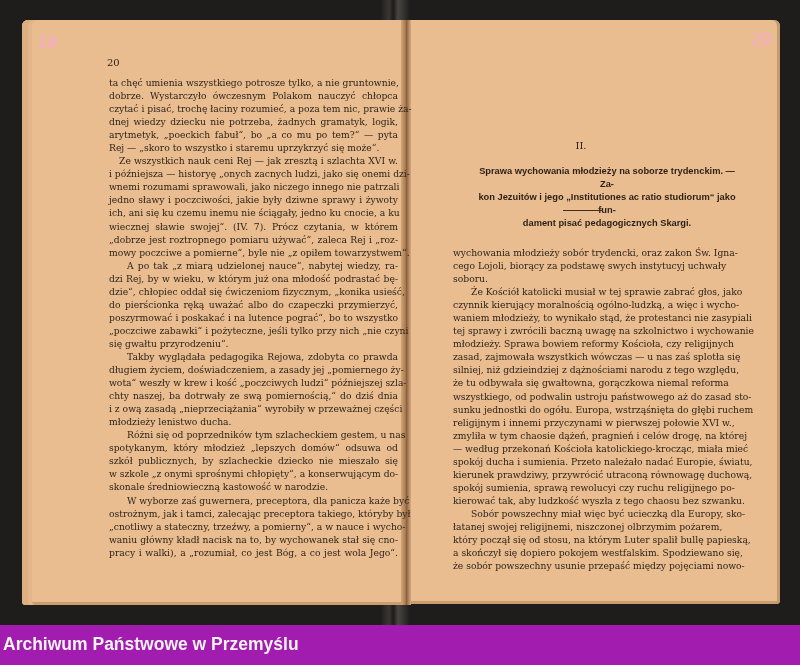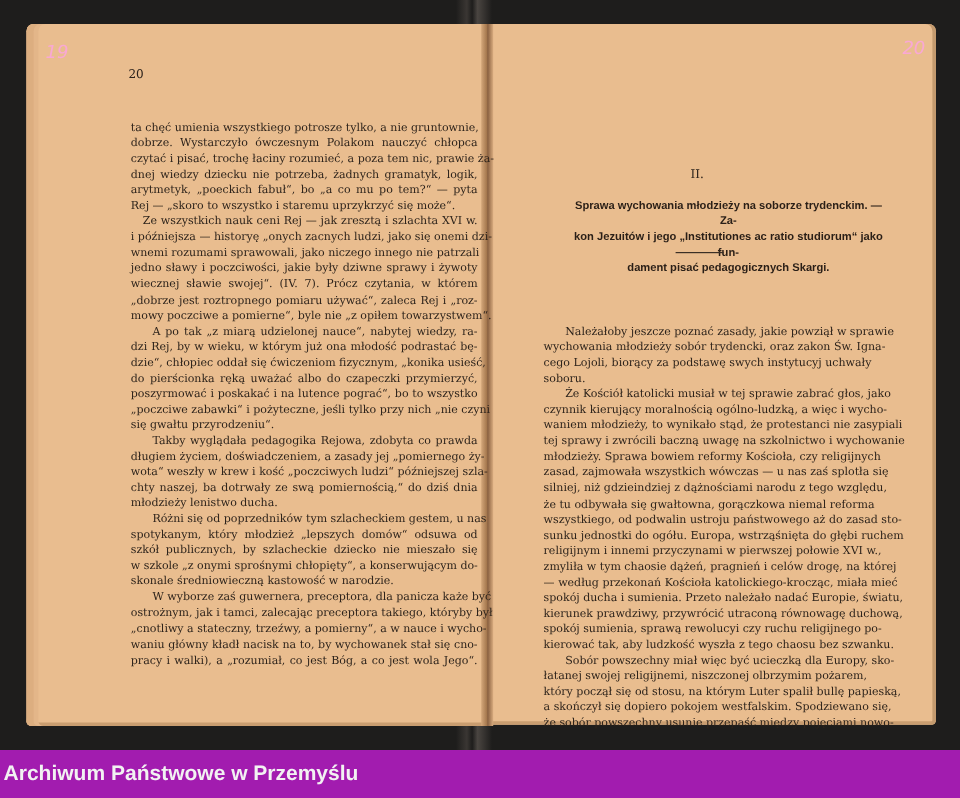--- a/index.html
+++ b/index.html
@@ -13,21 +13,21 @@
   .spine { position:absolute; left:401px; top:20px; width:10px; height:585px;
     background:linear-gradient(to right,#d4a77a,#a6794f 45%,#8a6141 55%,#d8ab7e); }
   .spine-top { position:absolute; left:380px; top:0; width:30px; height:20px;
     background:linear-gradient(to right,#1e1d1c,#3a3633 30%,#1e1d1c 45%,#4a4541 60%,#1e1d1c); }
   .spine-bot { position:absolute; left:380px; top:605px; width:30px; height:20px;
     background:linear-gradient(to right,#1e1d1c,#3a3633 30%,#1e1d1c 45%,#4a4541 60%,#1e1d1c); }
   .handnum { position:absolute; font-family:"DejaVu Sans", sans-serif; color:#f9a8d4; font-size:15px; font-style:italic; }
   .hand-left { left:38px; top:34px; }
   .hand-right { left:752px; top:31px; }
   .pagenum { position:absolute; left:107px; top:57px; font-size:10px; color:#2b211a; }
-  .text { position:absolute; color:#2d231b; font-size:9.2px; line-height:13.05px; text-align:justify;margin-top:24px; }
+  .text { position:absolute; color:#2d231b; font-size:9.2px; line-height:13.05px; text-align:justify; }
   .text .line { display:block; text-align:justify; text-align-last:justify; white-space:nowrap; }
   .left-text { left:109px; top:76px; width:289px; }
   .right-text { left:453px; top:246px; width:256px; }
   .chap { position:absolute; left:453px; top:140px; width:256px; text-align:center; font-size:10px; color:#2d231b; }
   .heading { position:absolute; left:452px; top:165px; width:258px; font-family:"Liberation Sans", sans-serif; font-weight:bold; font-size:9.3px; line-height:13px; color:#2a1f17; text-align:center;margin-left:26px; }
   .heading span { display:block; }
   .rule { position:absolute; left:563px; top:210px; width:40px; height:1px; background:#3b2f25; }
   .banner { position:absolute; left:0; top:625px; width:800px; height:40px; background:#a21caf; }
   .banner-text { position:absolute; left:3px; top:9px; font-family:"Liberation Sans", sans-serif; font-weight:bold; font-size:17.5px; color:#f2f2f2; }
 </style>
@@ -50,34 +50,36 @@
     <span class="line">ta chęć umienia wszystkiego potrosze tylko, a nie gruntownie,</span>
     <span class="line">dobrze. Wystarczyło ówczesnym Polakom nauczyć chłopca</span>
     <span class="line">czytać i pisać, trochę łaciny rozumieć, a poza tem nic, prawie ża-</span>
     <span class="line">dnej wiedzy dziecku nie potrzeba, żadnych gramatyk, logik,</span>
     <span class="line">arytmetyk, „poeckich fabuł“, bo „a co mu po tem?“ — pyta</span>
     <span class="line" style="text-align-last:left">Rej — „skoro to wszystko i staremu uprzykrzyć się może“.</span>
     <span class="line" style="padding-left:10px">Ze wszystkich nauk ceni Rej — jak zresztą i szlachta XVI w.</span>
     <span class="line">i późniejsza — historyę „onych zacnych ludzi, jako się onemi dzi-</span>
     <span class="line">wnemi rozumami sprawowali, jako niczego innego nie patrzali</span>
     <span class="line">jedno sławy i poczciwości, jakie były dziwne sprawy i żywoty</span>
+    <span class="line">ich, ani się ku czemu inemu nie ściągały, jedno ku cnocie, a ku</span>
     <span class="line">wiecznej sławie swojej“. (IV. 7). Prócz czytania, w którem</span>
     <span class="line">„dobrze jest roztropnego pomiaru używać“, zaleca Rej i „roz-</span>
     <span class="line">mowy poczciwe a pomierne“, byle nie „z opiłem towarzystwem“.</span>
     <span class="line" style="padding-left:18px">A po tak „z miarą udzielonej nauce“, nabytej wiedzy, ra-</span>
     <span class="line">dzi Rej, by w wieku, w którym już ona młodość podrastać bę-</span>
     <span class="line">dzie“, chłopiec oddał się ćwiczeniom fizycznym, „konika usieść,</span>
     <span class="line">do pierścionka ręką uważać albo do czapeczki przymierzyć,</span>
     <span class="line">poszyrmować i poskakać i na lutence pograć“, bo to wszystko</span>
     <span class="line">„poczciwe zabawki“ i pożyteczne, jeśli tylko przy nich „nie czyni</span>
     <span class="line" style="text-align-last:left">się gwałtu przyrodzeniu“.</span>
     <span class="line" style="padding-left:18px">Takby wyglądała pedagogika Rejowa, zdobyta co prawda</span>
     <span class="line">długiem życiem, doświadczeniem, a zasady jej „pomiernego ży-</span>
     <span class="line">wota“ weszły w krew i kość „poczciwych ludzi“ późniejszej szla-</span>
     <span class="line">chty naszej, ba dotrwały ze swą pomiernością,“ do dziś dnia</span>
+    <span class="line">i z ową zasadą „nieprzeciążania“ wyrobiły w przeważnej części</span>
     <span class="line" style="text-align-last:left">młodzieży lenistwo ducha.</span>
     <span class="line" style="padding-left:18px">Różni się od poprzedników tym szlacheckiem gestem, u nas</span>
     <span class="line">spotykanym, który młodzież „lepszych domów“ odsuwa od</span>
     <span class="line">szkół publicznych, by szlacheckie dziecko nie mieszało się</span>
     <span class="line">w szkole „z onymi sprośnymi chłopięty“, a konserwującym do-</span>
     <span class="line" style="text-align-last:left">skonale średniowieczną kastowość w narodzie.</span>
     <span class="line" style="padding-left:18px">W wyborze zaś guwernera, preceptora, dla panicza każe być</span>
     <span class="line">ostrożnym, jak i tamci, zalecając preceptora takiego, któryby był</span>
     <span class="line">„cnotliwy a stateczny, trzeźwy, a pomierny“, a w nauce i wycho-</span>
     <span class="line">waniu główny kładł nacisk na to, by wychowanek stał się cno-</span>
@@ -86,21 +88,20 @@
 
   <div class="chap">II.</div>
   <div class="heading">
     <span>Sprawa wychowania młodzieży na soborze trydenckim. — Za-</span>
     <span>kon Jezuitów i jego „Institutiones ac ratio studiorum“ jako fun-</span>
     <span>dament pisać pedagogicznych Skargi.</span>
   </div>
   <div class="rule"></div>
 
   <div class="text right-text">
-    <span class="line" style="padding-left:18px">Należałoby jeszcze poznać zasady, jakie powziął w sprawie</span>
     <span class="line">wychowania młodzieży sobór trydencki, oraz zakon Św. Igna-</span>
     <span class="line">cego Lojoli, biorący za podstawę swych instytucyj uchwały</span>
     <span class="line" style="text-align-last:left">soboru.</span>
     <span class="line" style="padding-left:18px">Że Kościół katolicki musiał w tej sprawie zabrać głos, jako</span>
     <span class="line">czynnik kierujący moralnością ogólno-ludzką, a więc i wycho-</span>
     <span class="line">waniem młodzieży, to wynikało stąd, że protestanci nie zasypiali</span>
     <span class="line">tej sprawy i zwrócili baczną uwagę na szkolnictwo i wychowanie</span>
     <span class="line">młodzieży. Sprawa bowiem reformy Kościoła, czy religijnych</span>
     <span class="line">zasad, zajmowała wszystkich wówczas — u nas zaś splotła się</span>
     <span class="line">silniej, niż gdzieindziej z dążnościami narodu z tego względu,</span>

